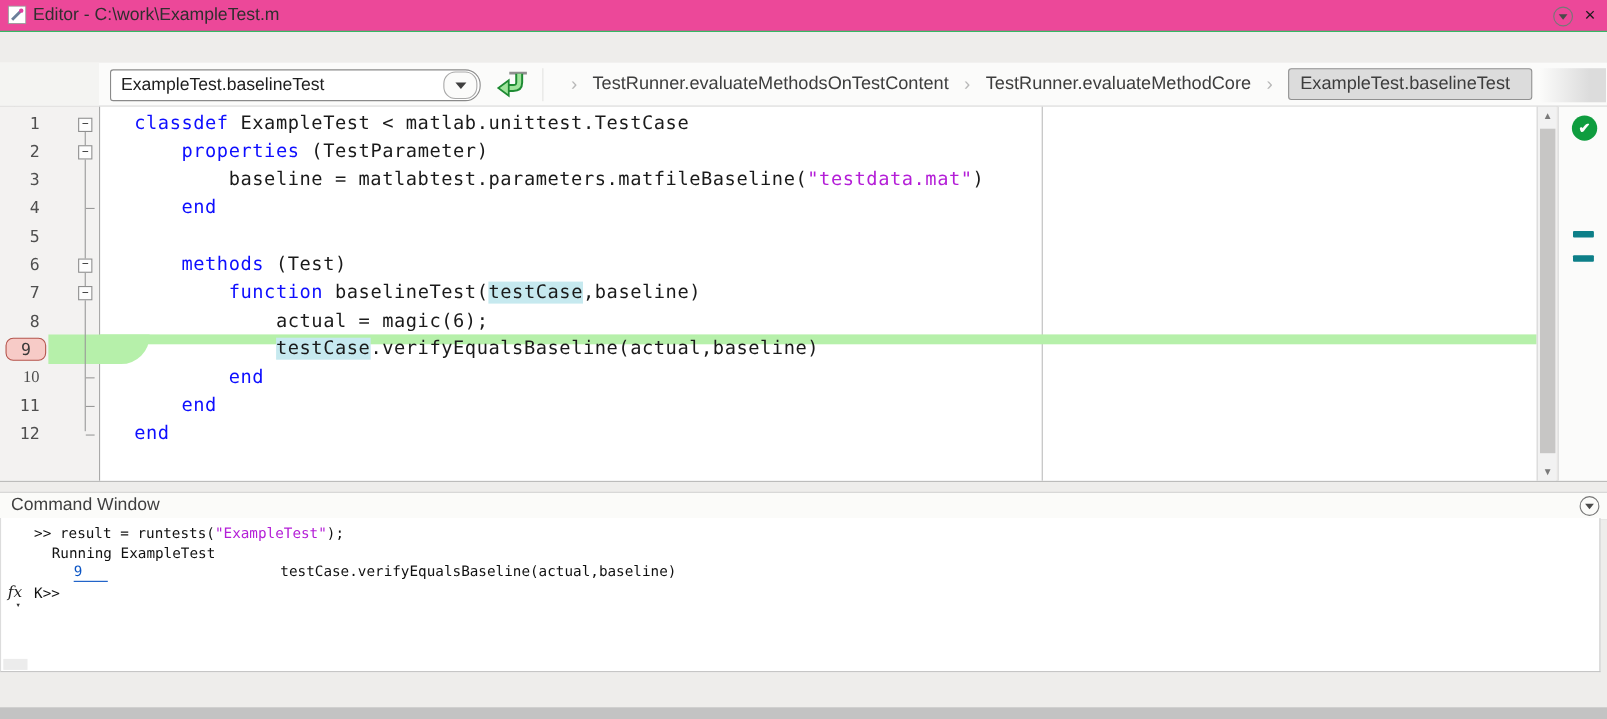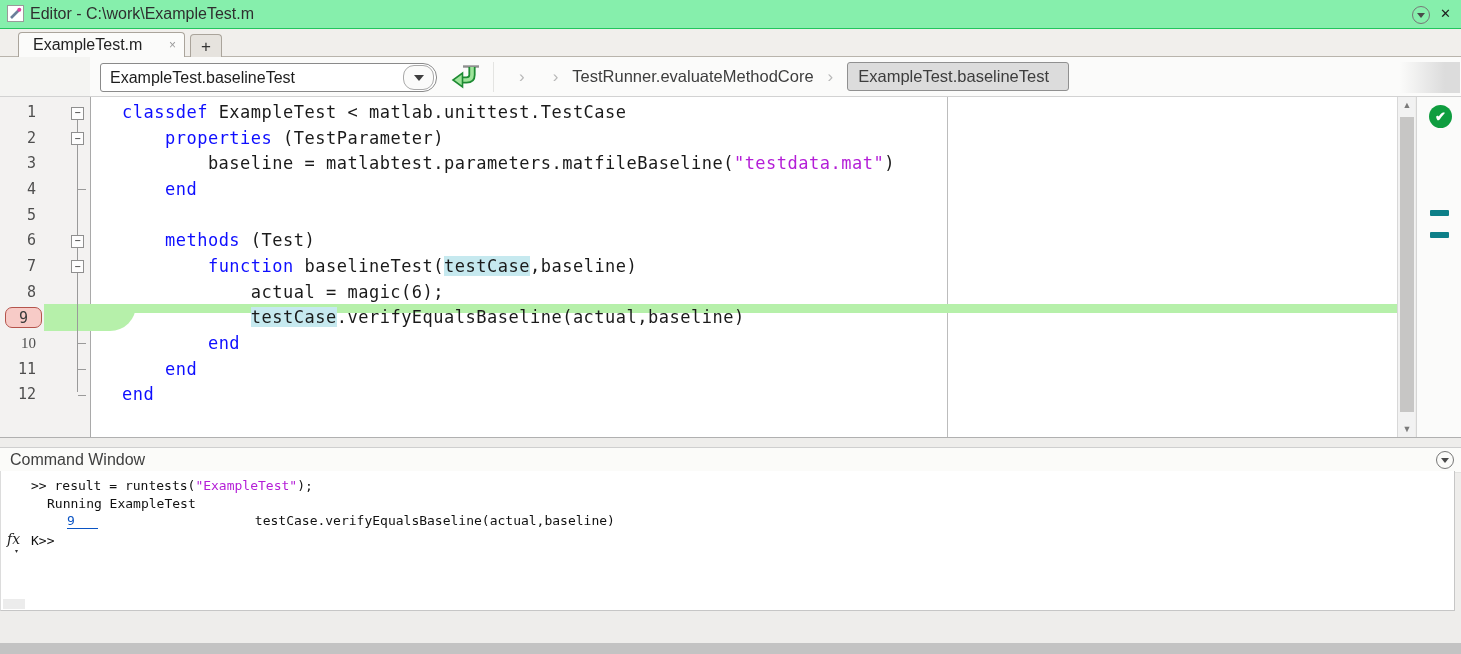--- a/index.html
+++ b/index.html
@@ -1,21 +1,21 @@
 <!DOCTYPE html>
 <html style="--c-kw: #0e0eff; --c-str: #b41ed7; --c-strip: #b6f0aa; --c-hl: #c6e9ef; --c-pillbg: #f7cbc7; --c-pillbd: #b5544c; --c-check: #0f9d3f; --c-teal: #0d7f88; --c-link: #0a54c4;"><head>
 <meta charset="utf-8">
 <style>
   html,body{margin:0;padding:0;background:#888;}
   .window{position:relative;width:1461px;height:654px;background:#eeedeb;overflow:hidden;
           font-family:"Liberation Sans",sans-serif;-webkit-font-smoothing:antialiased;}
   .abs{position:absolute;}
 
   
-  .titlebar{left:0;top:0;width:1461px;height:28px;background:#86efac;border-bottom:1px solid #22c55e;}
+  .titlebar{left:0;top:0;width:1461px;height:28px;background:#ec4899;border-bottom:1px solid #22c55e;}
   .title-text{left:30px;top:0;height:28px;line-height:28px;font-size:16px;color:#2f2f2f;}
   .circ-icon{width:16px;height:16px;border:1px solid #777;border-radius:50%;
              display:flex;align-items:center;justify-content:center;}
   .circ-icon .tri{width:0;height:0;border-left:4px solid transparent;border-right:4px solid transparent;
                   border-top:5px solid #4a4a4a;}
   .win-close{font-size:13px;color:#1c1c1c;line-height:16px;}
 
   
   .tabbar{left:0;top:29px;width:1461px;height:28px;background:#f1efec;border-bottom:1px solid #b9b4ac;box-sizing:border-box;}
   .grip{left:5px;top:33px;width:6px;height:20px;display:flex;flex-direction:column;justify-content:space-between;}
@@ -95,54 +95,41 @@
       <line x1="4" y1="13" x2="11.5" y2="5.5" stroke="#6b7f9a" stroke-width="2.6"></line>
       <circle cx="12.3" cy="4.7" r="2" fill="#e0409f"></circle>
     </svg>
     <div class="abs title-text">Editor - C:\work\ExampleTest.m</div>
     <div class="abs circ-icon" style="left:1412px;top:6px">
         <span class="tri"></span>
       </div>
     <div class="abs win-close" style="left:1440px;top:6px">✕</div>
   </div>
 
-  <div class="abs tabbar">
-    <div class="abs grip">
-        <i></i>
-        <i></i>
-        <i></i>
-        <i></i>
-        <i></i>
-      </div>
-    <div class="abs tab-active">
-      <span class="lbl">ExampleTest.m</span>
-      <span class="tab-close">×</span>
-    </div>
-    <div class="abs tab-new">+</div>
-  </div>
 
   <div class="abs toolbar"></div>
   <div class="abs tb-left"></div>
   <div class="abs combo">
     <span class="val">ExampleTest.baselineTest</span>
     <span class="combo-btn">
         <span class="tri"></span>
       </span>
   </div>
   <div class="abs runbtn">
     <svg width="30" height="30" viewBox="0 0 30 30">
       <line x1="12" y1="4.5" x2="28" y2="4.5" stroke="#8f8f8f" stroke-width="2.4"></line>
       <path d="M21 5 V13 Q21 18 15.5 18 H11" fill="none" stroke="#1e8b33" stroke-width="7.2"></path>
       <path d="M21 5 V13 Q21 18 15.5 18 H11" fill="none" stroke="#9fe49b" stroke-width="3.6"></path>
       <polygon points="11.5,11 11.5,25 2,18" fill="#9fe49b" stroke="#1e8b33" stroke-width="1.6"></polygon>
     </svg>
   </div>
   <div class="abs tb-sep"></div>
   <div class="abs crumbs">
     <span class="crumb-sep">›</span>
+    <span>TestRunner.evaluateMethodsOnTestContent</span>
     <span class="crumb-sep">›</span>
     <span>TestRunner.evaluateMethodCore</span>
     <span class="crumb-sep">›</span>
     <span class="crumb-pill">ExampleTest.baselineTest</span>
   </div>
   <div class="abs crumb-fade"></div>
 
   <div class="abs editor" id="editor">
     <div class="abs code-bg"></div>
     <div class="abs gutter-bg"></div>

